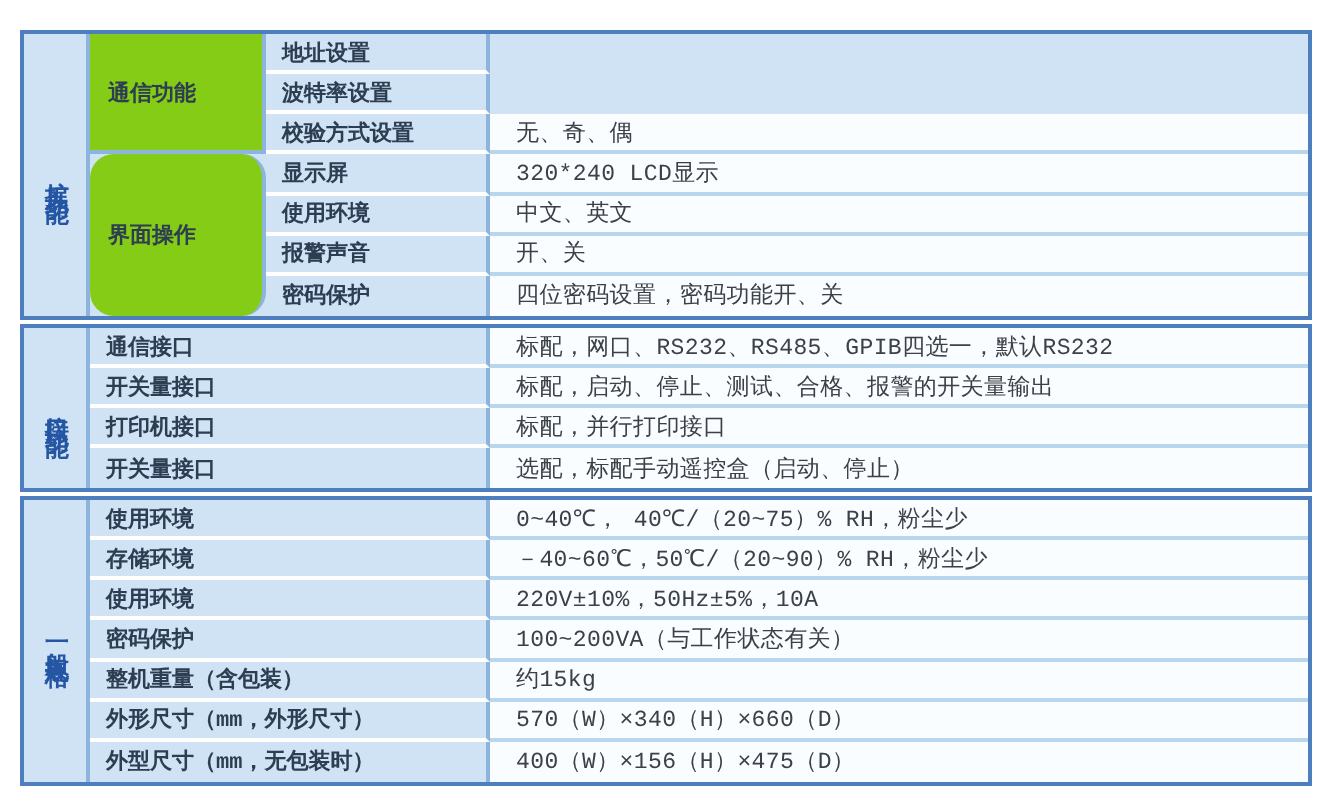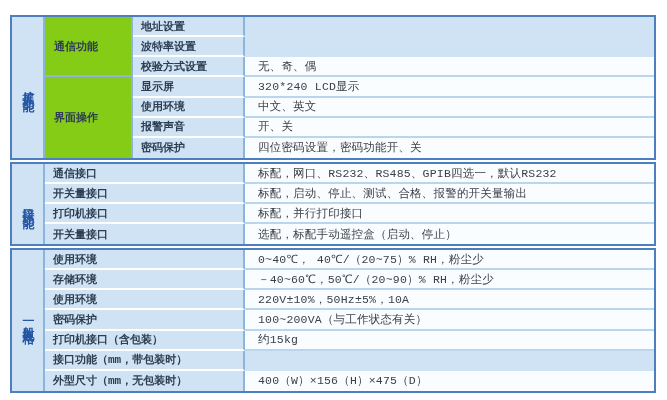--- a/index.html
+++ b/index.html
@@ -53,21 +53,21 @@
   }
   .c-grp {
     background: #84cc16;
     border-right: 2px solid #8cb4dc;
     border-bottom: 2px solid #8cb4dc;
     color: #2d3d52;
     font-weight: bold;
     font-size: 11px;
     padding-left: 9px;
   }
-  .c-grp.last { border-bottom: none; }
+  .c-grp.last { border-bottom: none; border-radius: 12px; }
   .c-lab {
     background: #cfe3f4;
     border-right: 2px solid #8cb4dc;
     border-bottom: 2px solid #ffffff;
     color: #2d3d52;
     font-weight: bold;
     font-size: 11px;
     padding-left: 8px;
   }
   .c-lab.last { border-bottom: none; }
@@ -130,20 +130,21 @@
       <span class="cat-text">一般规格</span>
     </div>
     <div class="cell c-lab" style="grid-area:1/2/2/3">使用环境</div>
     <div class="cell c-val" style="grid-area:1/3/2/4">0~40℃， 40℃/（20~75）% RH，粉尘少</div>
     <div class="cell c-lab" style="grid-area:2/2/3/3">存储环境</div>
     <div class="cell c-val" style="grid-area:2/3/3/4">－40~60℃，50℃/（20~90）% RH，粉尘少</div>
     <div class="cell c-lab" style="grid-area:3/2/4/3">使用环境</div>
     <div class="cell c-val" style="grid-area:3/3/4/4">220V±10%，50Hz±5%，10A</div>
     <div class="cell c-lab" style="grid-area:4/2/5/3">密码保护</div>
     <div class="cell c-val" style="grid-area:4/3/5/4">100~200VA（与工作状态有关）</div>
-    <div class="cell c-lab" style="grid-area:5/2/6/3">打印机接口（含包装）</div>
+    <div class="cell c-lab" style="grid-area:5/2/6/3">整机重量（含包装）</div>
     <div class="cell c-val" style="grid-area:5/3/6/4">约15kg</div>
-    <div class="cell c-lab" style="grid-area:6/2/7/3">接口功能（mm，带包装时）</div>
+    <div class="cell c-lab" style="grid-area:6/2/7/3">外形尺寸（mm，外形尺寸）</div>
+    <div class="cell c-val" style="grid-area:6/3/7/4">570（W）×340（H）×660（D）</div>
     <div class="cell c-lab last" style="grid-area:7/2/8/3">外型尺寸（mm，无包装时）</div>
     <div class="cell c-val last" style="grid-area:7/3/8/4">400（W）×156（H）×475（D）</div>
   </div>
 
 </div>
 
 </body></html>

